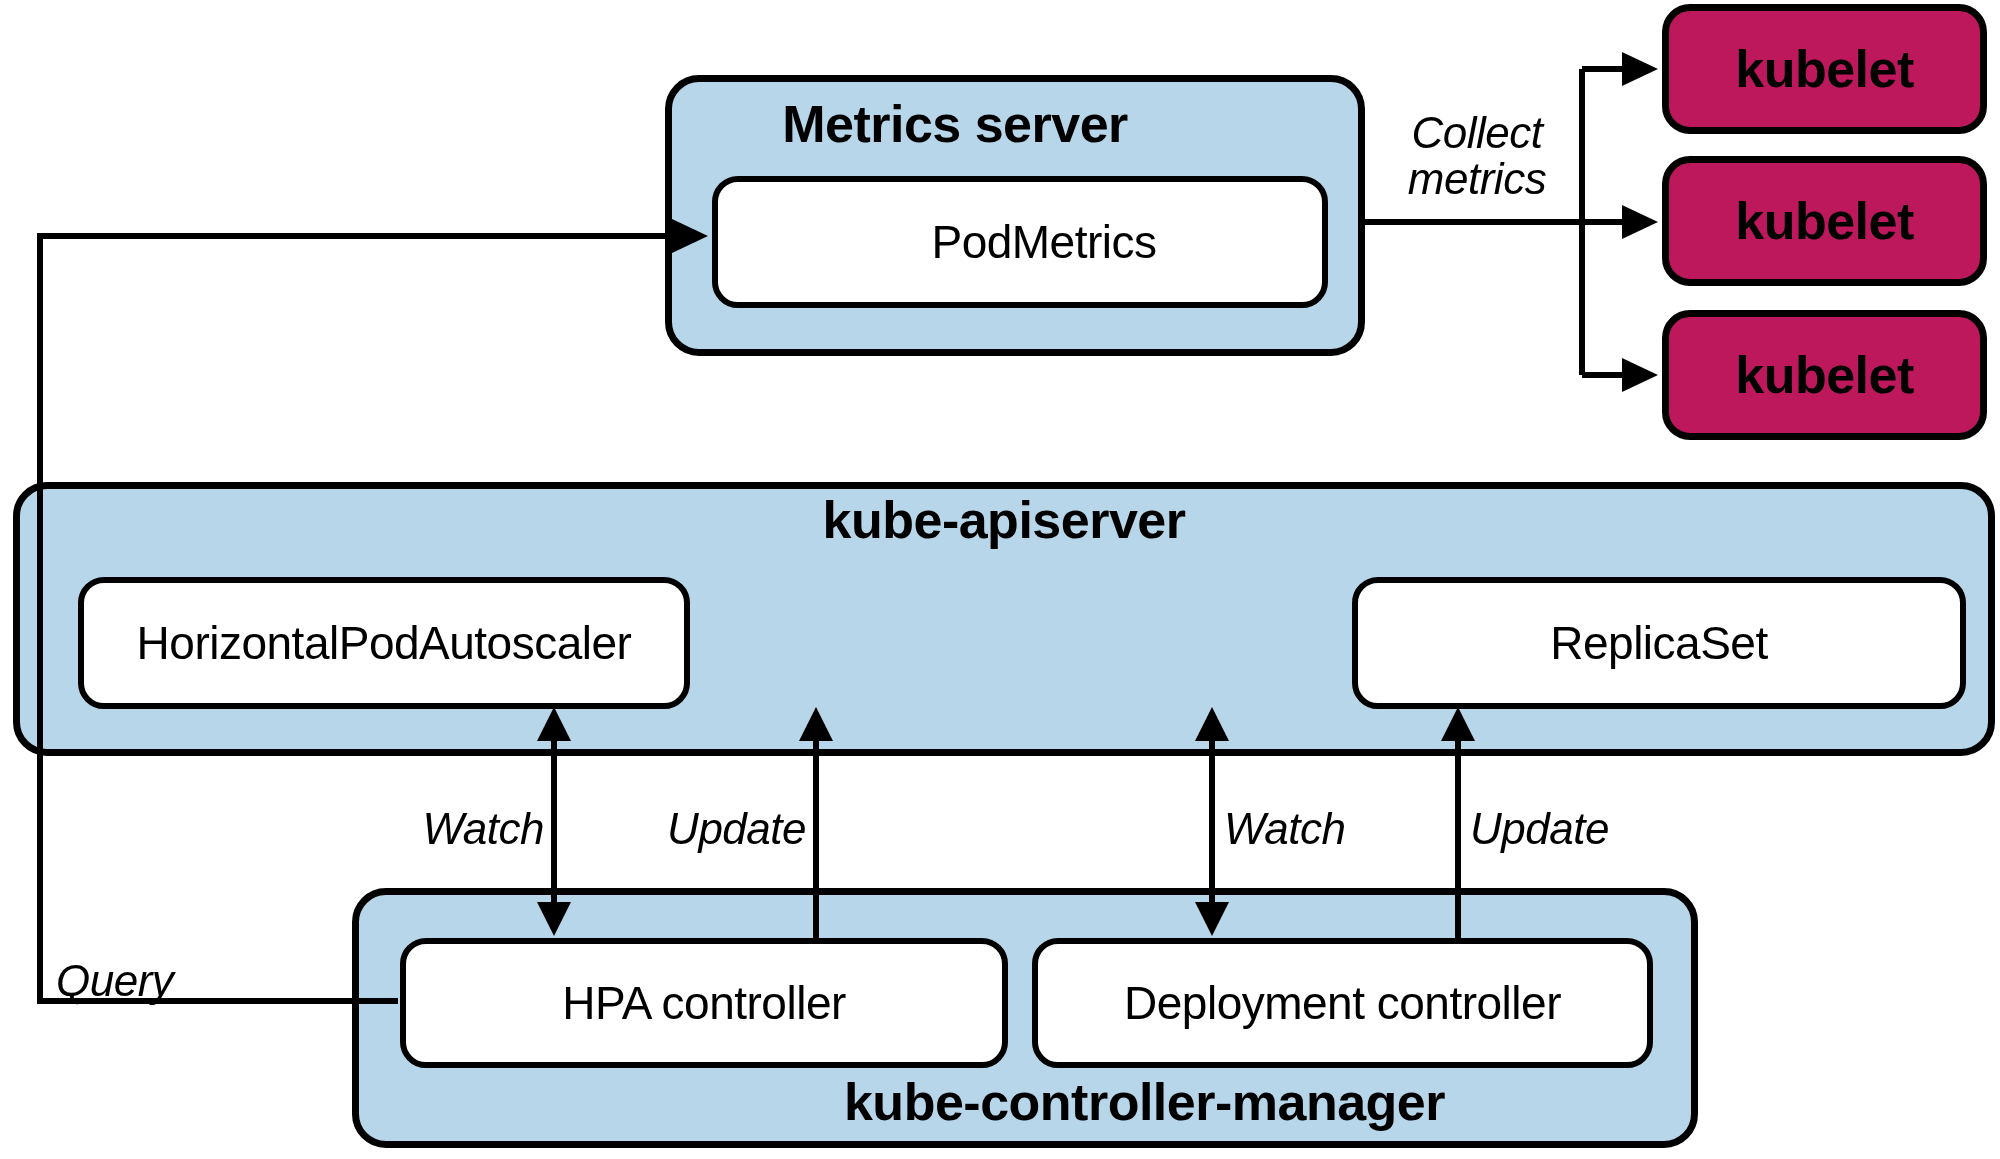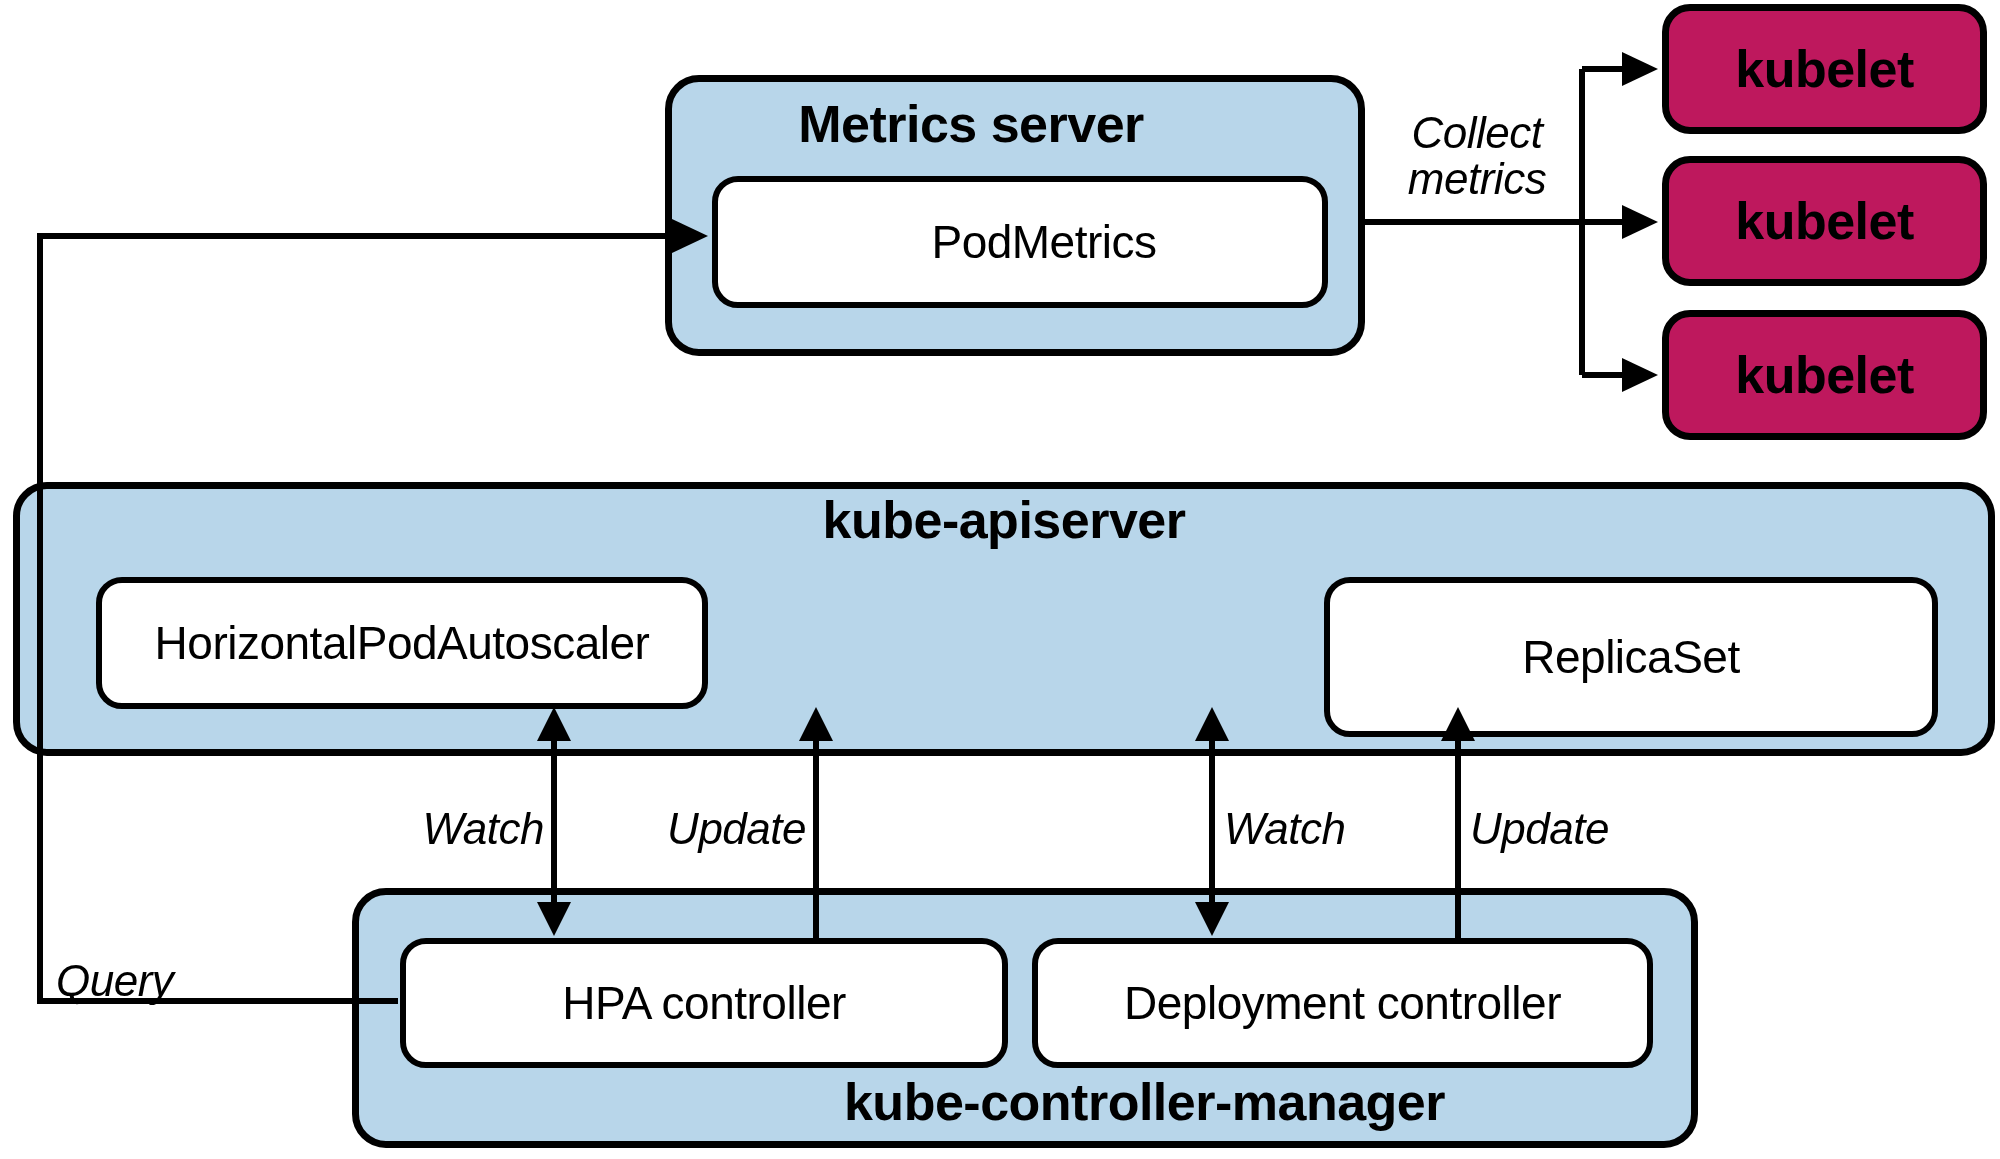--- a/index.html
+++ b/index.html
@@ -35,36 +35,36 @@
   svg.connectors{position:absolute;left:0;top:0;pointer-events:none;}
   .ln{stroke:#000;stroke-width:6;fill:none;}
   .ar{fill:#000;stroke:none;}
 </style>
 </head>
 <body>
 
 <div class="canvas">
 
   <div class="group" style="left:665px;top:75px;width:700px;height:281px;"></div>
-  <div class="group-title" style="left:665px;top:96px;width:580px;padding-left:16px;">Metrics server</div>
+  <div class="group-title" style="left:665px;top:96px;width:580px;">Metrics server</div>
 
   <div class="group" style="left:13px;top:482px;width:1982px;height:274px;"></div>
   <div class="group-title" style="left:13px;top:492px;width:1982px;">kube-apiserver</div>
 
   <div class="group" style="left:352px;top:888px;width:1346px;height:260px;"></div>
   <div class="group-title" style="left:352px;top:1074px;width:1585px;">kube-controller-manager</div>
 
   <div class="kubelet" style="left:1662px;top:4px;width:325px;height:130px;">kubelet</div>
   <div class="kubelet" style="left:1662px;top:156px;width:325px;height:130px;">kubelet</div>
   <div class="kubelet" style="left:1662px;top:310px;width:325px;height:130px;">kubelet</div>
 
   <div class="node" style="left:712px;top:176px;width:616px;height:132px;padding-left:48px;">PodMetrics</div>
 
-  <div class="node" style="left:96px;top:577px;width:612px;height:132px;">HorizontalPodAutoscaler</div>
-  <div class="node" style="left:1324px;top:577px;width:614px;height:160px;">ReplicaSet</div>
+  <div class="node" style="left:78px;top:577px;width:612px;height:132px;">HorizontalPodAutoscaler</div>
+  <div class="node" style="left:1352px;top:577px;width:614px;height:132px;">ReplicaSet</div>
 
   <div class="node" style="left:400px;top:938px;width:608px;height:130px;">HPA controller</div>
   <div class="node" style="left:1032px;top:938px;width:621px;height:130px;">Deployment controller</div>
 
   <svg class="connectors" width="2000" height="1159" viewBox="0 0 2000 1159">
 
     <g>
       <polyline class="ln" points="398,1001 40,1001 40,236 674,236"></polyline>
       <polygon class="ar" points="708,236 672,219 672,253"></polygon>
     </g>

